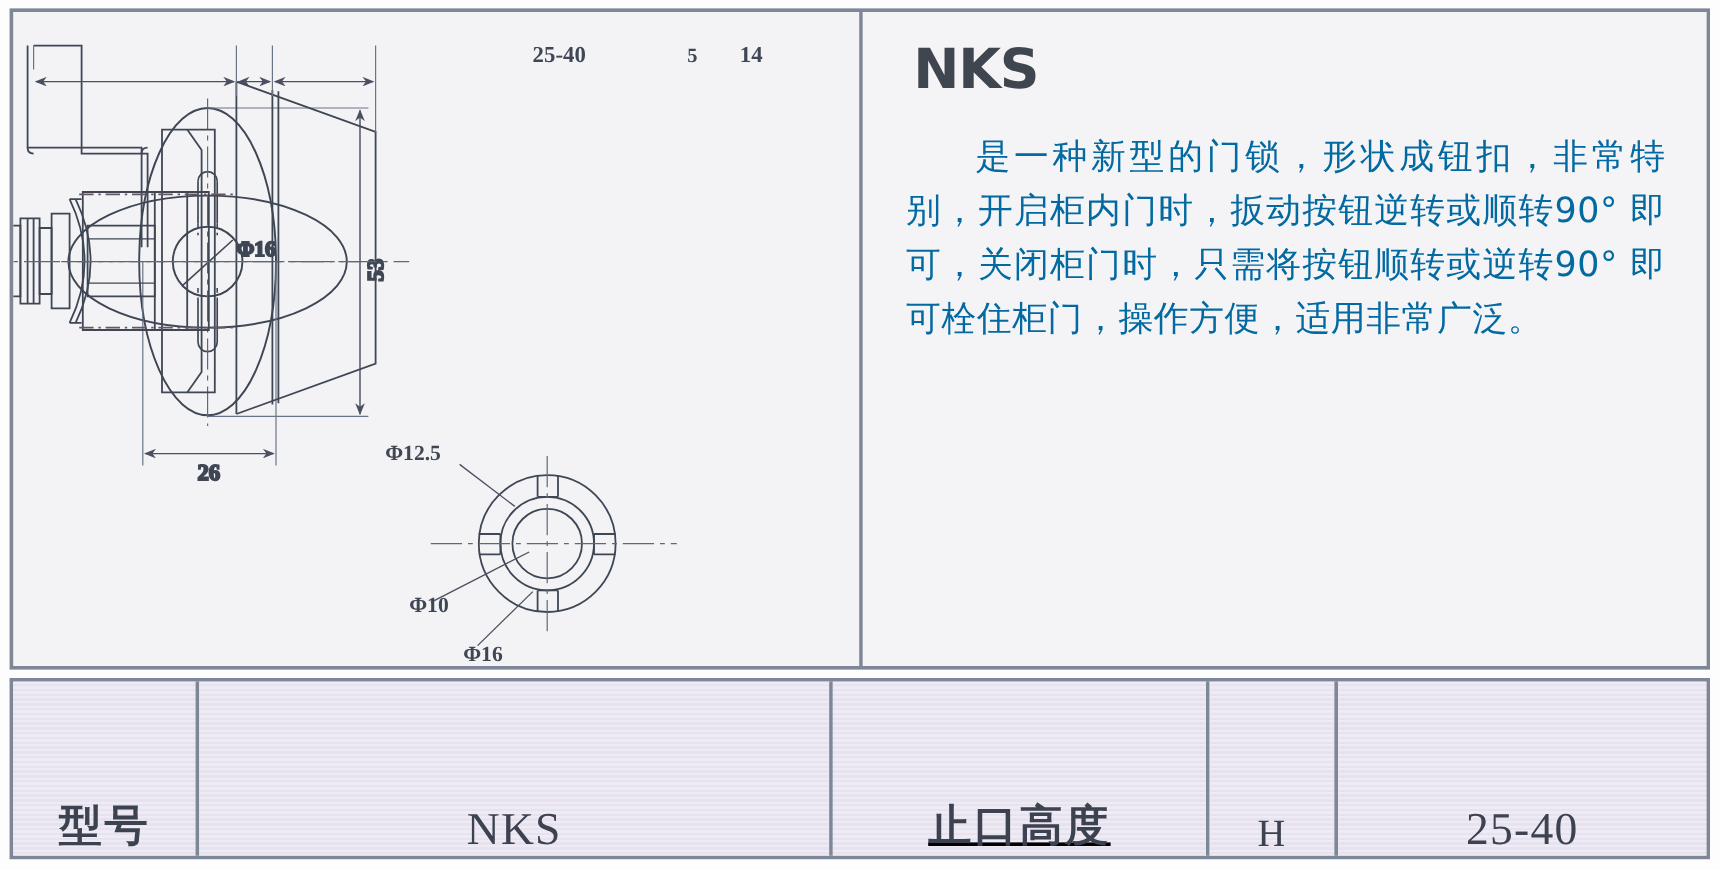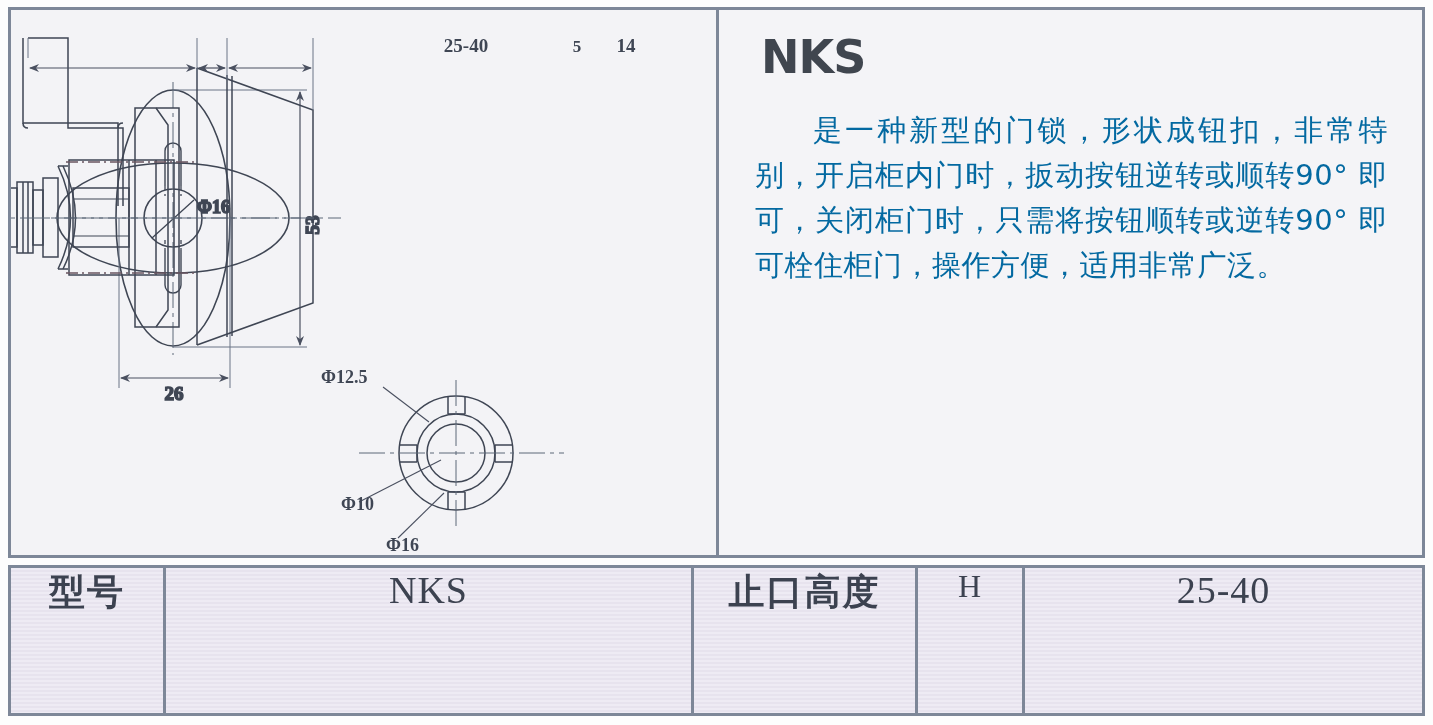--- a/index.html
+++ b/index.html
@@ -90,35 +90,35 @@
     width: 1417px;
     height: 151px;
     border: 3px solid #7d8798;
     box-sizing: border-box;
     background: #ebe8f2;
     display: flex;
     align-items: stretch;
   }
   .tcell {
     display: flex;
-    align-items: flex-start;
+    align-items: flex-end;
     justify-content: center;
     border-right: 3px solid #7d8798;
     box-sizing: border-box;
     background:
       repeating-linear-gradient(
         to bottom,
         #eeebf4 0px, #eeebf4 2px,
         #e7e3ee 2px, #e7e3ee 4px
       );
   }
   .tcell:last-child { border-right: none; }
   .c-label   { width: 155px; }
   .c-model   { width: 528px; }
-  .c-height  { width: 224px; }
+  .c-height  { width: 314px; text-decoration: underline; }
   .c-h       { width: 107px; }
   .c-range   { flex: 1; }
 
   .cn-text {
     font-family: "DejaVu Sans", sans-serif;
     font-weight: bold;
     font-size: 36px;
     color: #3c4250;
     letter-spacing: 2px;
   }

